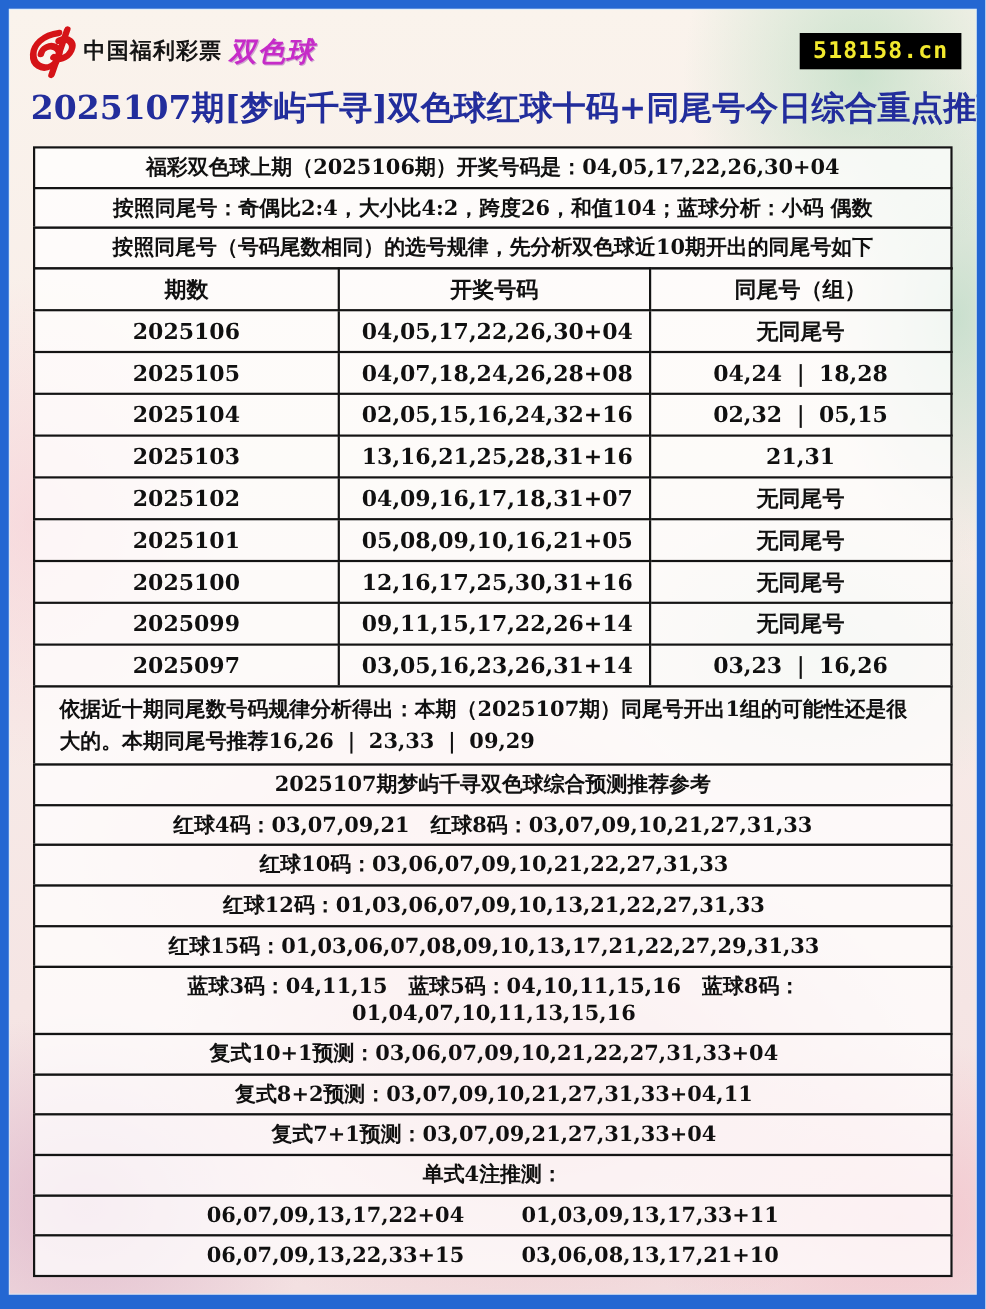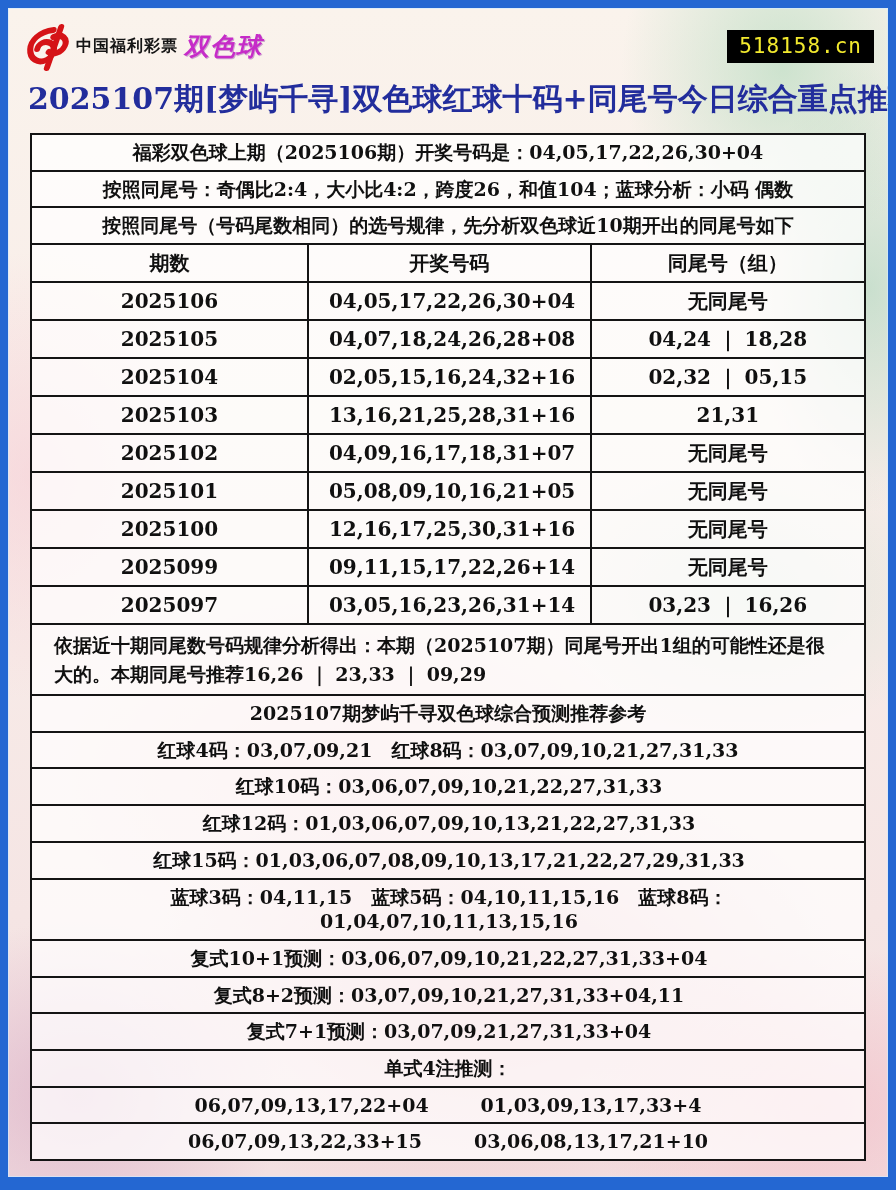--- a/index.html
+++ b/index.html
@@ -20,25 +20,25 @@
       radial-gradient(ellipse 430px 260px at 40% 66%, rgba(243,187,192,.45), transparent 70%),
       radial-gradient(ellipse 520px 320px at 55% 84%, rgba(229,154,167,.50), transparent 70%),
       radial-gradient(ellipse 300px 250px at 8%  93%, rgba(206,151,186,.50), transparent 70%),
       radial-gradient(ellipse 330px 230px at 92% 94%, rgba(241,172,186,.50), transparent 70%),
       linear-gradient(180deg, #faf3ec 0%, #f7eae7 55%, #f3e0e1 100%);
   }
 
   .hdr { display: flex; align-items: center; justify-content: space-between;
          padding: 13px 14px 0 12px; height: 64px; }
   .brand { display: flex; align-items: center; gap: 6px; }
-  .brand-cn { font-size: 16px; font-weight: 700; color: #151515; letter-spacing: 1px; }
+  .brand-cn { font-size: 20px; font-weight: 700; color: #151515; letter-spacing: 1px; }
   .brand-prod { font-size: 25px; font-weight: 700; font-style: italic; color: #c62bc8;
                 letter-spacing: 1px; text-shadow: 1px 1px 0 rgba(120,20,150,.35); }
   .badge { background: #000; color: #f2e92e; font-family: "DejaVu Sans Mono", monospace;
-           font-weight: 400; font-size: 21px; padding: 4px 12px 5px; letter-spacing: 1px; }
+           font-weight: 700; font-size: 21px; padding: 4px 12px 5px; letter-spacing: 1px; }
 
   .title { margin: 9px 20px 0; text-align: center; font-size: 30px; font-weight: 700;
            color: #222d9c; line-height: 1.2; letter-spacing: 0; white-space: nowrap; }
 
   .sheet { margin: 13px 22px 0; }
   .r { border: 2px solid #141414; margin-top: -2px; background: rgba(255,255,255,.74);
        font-size: 19px; font-weight: 700; color: #101010; text-align: center;
        padding: 5px 8px; line-height: 1.3; white-space: pre-wrap; }
   .sheet > .r:first-child, .sheet > table:first-child { margin-top: 16px; }
 
@@ -150,18 +150,18 @@
         <div class="r left">红球12码：01,03,06,07,09,10,13,21,22,27,31,33</div>
         <div class="r left">红球15码：01,03,06,07,08,09,10,13,17,21,22,27,29,31,33</div>
         <div class="r left">蓝球3码：04,11,15　蓝球5码：04,10,11,15,16　蓝球8码：01,04,07,10,11,13,15,16</div>
         <div class="r left">复式10+1预测：03,06,07,09,10,21,22,27,31,33+04</div>
         <div class="r left">复式8+2预测：03,07,09,10,21,27,31,33+04,11</div>
         <div class="r left">复式7+1预测：03,07,09,21,27,31,33+04</div>
       </div>
 
     <div class="r">单式4注推测：</div>
     <div id="single-rows">
-        <div class="r flexrow"><span>06,07,09,13,17,22+04</span><span>01,03,09,13,17,33+4</span></div>
+        <div class="r flexrow"><span>06,07,09,13,17,22+04</span><span>01,03,09,13,17,33+11</span></div>
         <div class="r flexrow"><span>06,07,09,13,22,33+15</span><span>03,06,08,13,17,21+10</span></div>
       </div>
 
   </div>
 </div>
 
 </body></html>

